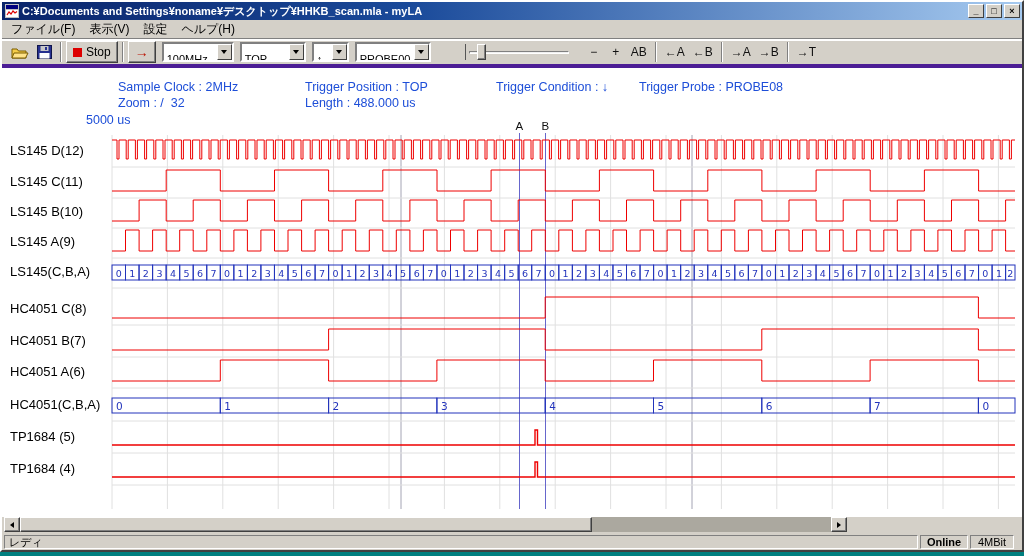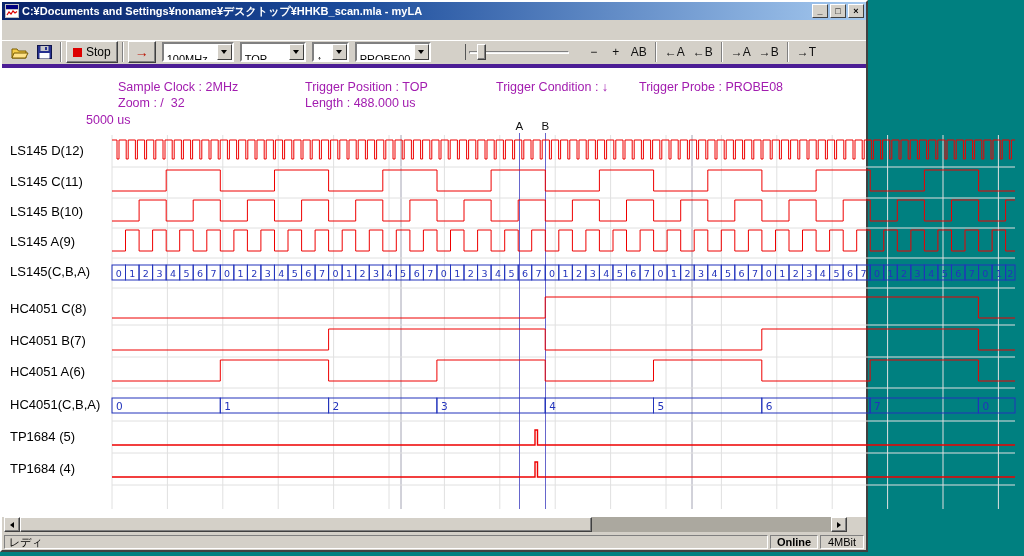--- a/index.html
+++ b/index.html
@@ -1,18 +1,18 @@
 <!DOCTYPE html>
 <html><head>
 <meta charset="utf-8">
 <style>
   *{margin:0;padding:0;box-sizing:border-box;}
   html,body{width:1024px;height:556px;overflow:hidden;}
   body{background:#008080;font-family:"Liberation Sans","DejaVu Sans",sans-serif;position:relative;}
-  .window{position:absolute;left:0;top:0;width:868px;height:552px;background:#d4d0c8;
+  .window{position:absolute;left:0;top:0;width:1024px;height:552px;background:#d4d0c8;
           border:2px solid;border-color:#ffffff #404040 #404040 #ffffff;padding-left:44px;}
   
   .titlebar{position:absolute;left:0;top:0;right:0;height:18px;
             background:linear-gradient(90deg,#0a246a,#1a4a9a 40%,#a6caf0);
             display:flex;align-items:center;padding:0 2px;color:#fff;}
   .app-icon{width:14px;height:14px;margin:0 3px 0 1px;flex:0 0 auto;}
   .title-text{font-size:11px;font-weight:bold;white-space:nowrap;overflow:hidden;flex:1;}
   .winbtns{display:flex;gap:2px;margin-left:4px;}
   .wb{width:16px;height:14px;background:#d4d0c8;border:1px solid;border-color:#fff #404040 #404040 #fff;
       font-size:9px;line-height:11px;text-align:center;font-weight:bold;color:#000;padding:0;cursor:default;}
@@ -39,21 +39,21 @@
   .tri-down{width:0;height:0;border-left:3px solid transparent;border-right:3px solid transparent;
             border-top:4px solid #000;}
   .slider{position:relative;width:104px;height:20px;margin-left:34px;margin-right:14px;}
   .slider-tick{position:absolute;left:0;top:2px;width:1px;height:16px;background:#555;}
   .slider-groove{position:absolute;left:4px;right:0;top:9px;height:3px;
                  border:1px solid;border-color:#808080 #fff #fff #808080;background:#efefef;}
   .slider-thumb{position:absolute;left:12px;top:2px;width:9px;height:16px;background:#d4d0c8;
                 border:1px solid;border-color:#fff #404040 #404040 #fff;box-shadow:inset -1px -1px 0 #808080;}
   
   .content-bg{position:absolute;left:0;top:66px;right:0;height:449px;background:#ffffff;}
-  .it{position:absolute;font-size:12.5px;color:#a21caf;white-space:pre;}
+  .it{position:absolute;font-size:12.5px;color:#1d4ed8;white-space:pre;}
   .ch-label{position:absolute;left:8px;font-size:13px;color:#000;white-space:nowrap;}
   .cursor-label{position:absolute;top:118px;font-size:11.5px;color:#111;}
   #wave-svg{position:absolute;left:0;top:131px;}
   #wave-svg text{font-family:"DejaVu Sans","Liberation Sans",sans-serif;}
   
   .hscroll{position:absolute;left:2px;top:515px;width:843px;height:15px;background:#aba89f;}
   .sb-btn{position:absolute;top:0;width:16px;height:15px;background:#d4d0c8;border:1px solid;
           border-color:#fff #404040 #404040 #fff;box-shadow:inset -1px -1px 0 #808080;
           display:flex;align-items:center;justify-content:center;}
   .sb-left{left:0;}
@@ -83,20 +83,26 @@
       <path d="M2 11 L4 8 L6 10 L8 7 L10 9 L12 7.5" stroke="#dd0000" fill="none" stroke-width="1.2"></path>
     </svg>
     <span class="title-text">C:¥Documents and Settings¥noname¥デスクトップ¥HHKB_scan.mla - myLA</span>
     <span class="winbtns">
       <button class="wb">_</button>
       <button class="wb">□</button>
       <button class="wb">×</button>
     </span>
   </div>
 
+  <div class="menubar">
+    <span class="menu-item">ファイル(F)</span>
+    <span class="menu-item">表示(V)</span>
+    <span class="menu-item">設定</span>
+    <span class="menu-item">ヘルプ(H)</span>
+  </div>
 
   <div class="toolbar">
     <button class="tb-flat">
       <svg width="18" height="13" viewBox="0 0 18 13">
         <path d="M1 3 L6 3 L7.5 5 L15 5 L15 12 L1 12 Z" fill="#f4cc49" stroke="#7a5c00" stroke-width="1"></path>
         <path d="M3 7 L17 7 L14.5 12 L1 12 Z" fill="#ffe389" stroke="#7a5c00" stroke-width="1"></path>
       </svg>
     </button>
     <button class="tb-flat">
       <svg width="15" height="14" viewBox="0 0 15 14">

